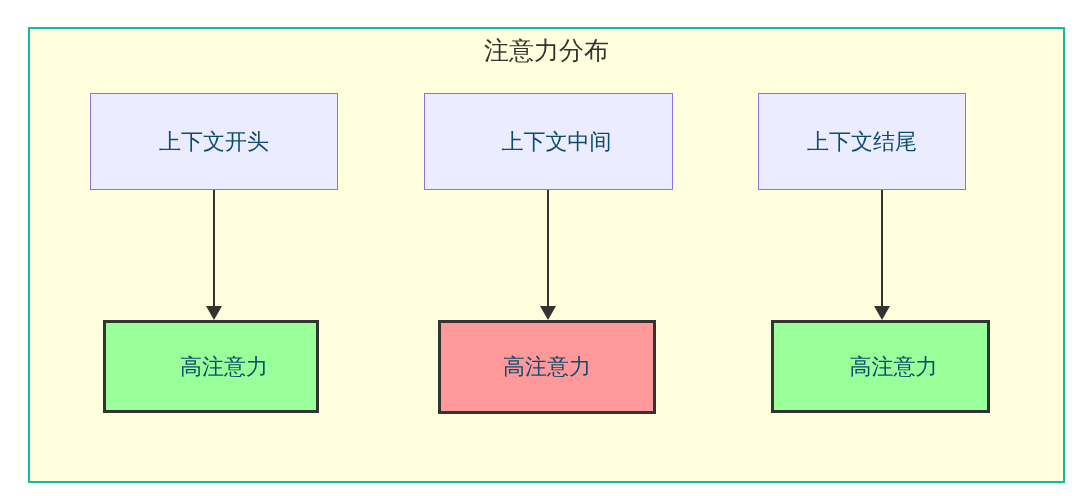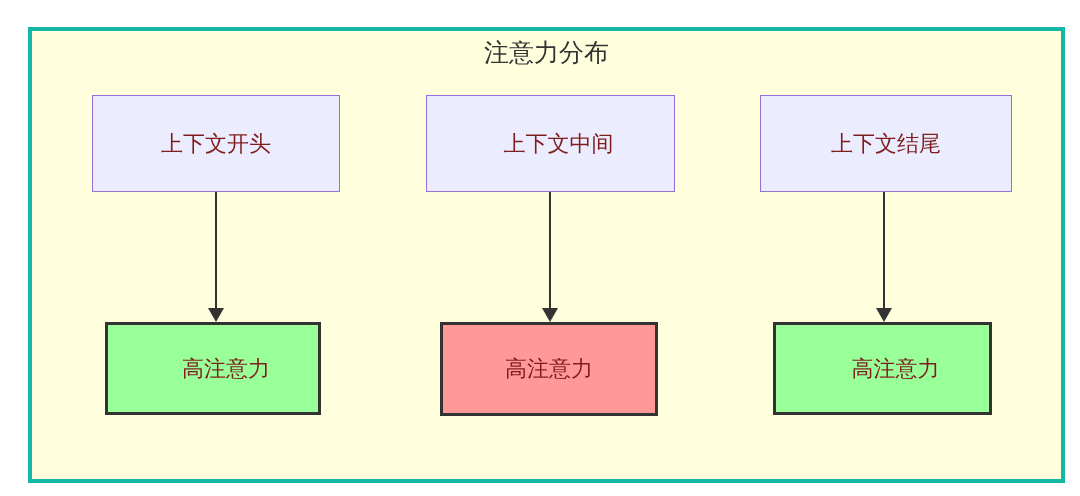--- a/index.html
+++ b/index.html
@@ -12,40 +12,40 @@
     overflow: hidden;
   }
   .cluster {
     position: absolute;
     left: 28px;
     top: 27px;
     width: 1037px;
     height: 456px;
     box-sizing: border-box;
     background: #FFFFDE;
-    border: 4px solid #14b8a6;
+    border: 2px solid #14b8a6;
   }
   .cluster-title {
     position: absolute;
     left: 0;
     top: 6px;
     width: 100%;
     text-align: center;
     font-size: 25px;
     line-height: 1.2;
     color: #333333;
   }
   .node {
     position: absolute;
     display: flex;
     align-items: center;
     justify-content: center;
     box-sizing: border-box;
     font-size: 22px;
-    color: #7f1d1d;
+    color: #0c4a6e;
     text-align: center;
   }
   .node-ctx {
     background: #ECECFF;
     border: 1.5px solid #9370DB;
   }
   .node-high {
     background: #99FF99;
     border: 3px solid #333333;
     padding-left: 26px;
@@ -83,21 +83,21 @@
         <polygon points="844,277 860,277 852,291" fill="#333333"></polygon>
       </g>
     </svg>
 
     <div class="node node-ctx" style="left:60px;  top:64px; width:248px; height:97px;">
       <span>上下文开头</span>
     </div>
     <div class="node node-ctx" style="left:394px; top:64px; width:249px; height:97px;padding-left:16px;">
       <span>上下文中间</span>
     </div>
-    <div class="node node-ctx" style="left:728px; top:64px; width:252px; height:97px;">
+    <div class="node node-ctx" style="left:728px; top:64px; width:208px; height:97px;">
       <span>上下文结尾</span>
     </div>
 
     <div class="node node-high" style="left:73px;  top:291px; width:216px; height:93px;">
       <span>高注意力</span>
     </div>
     <div class="node node-low" style="left:408px; top:291px; width:218px; height:94px;">
       <span>高注意力</span>
     </div>
     <div class="node node-high" style="left:741px; top:291px; width:219px; height:93px;">

